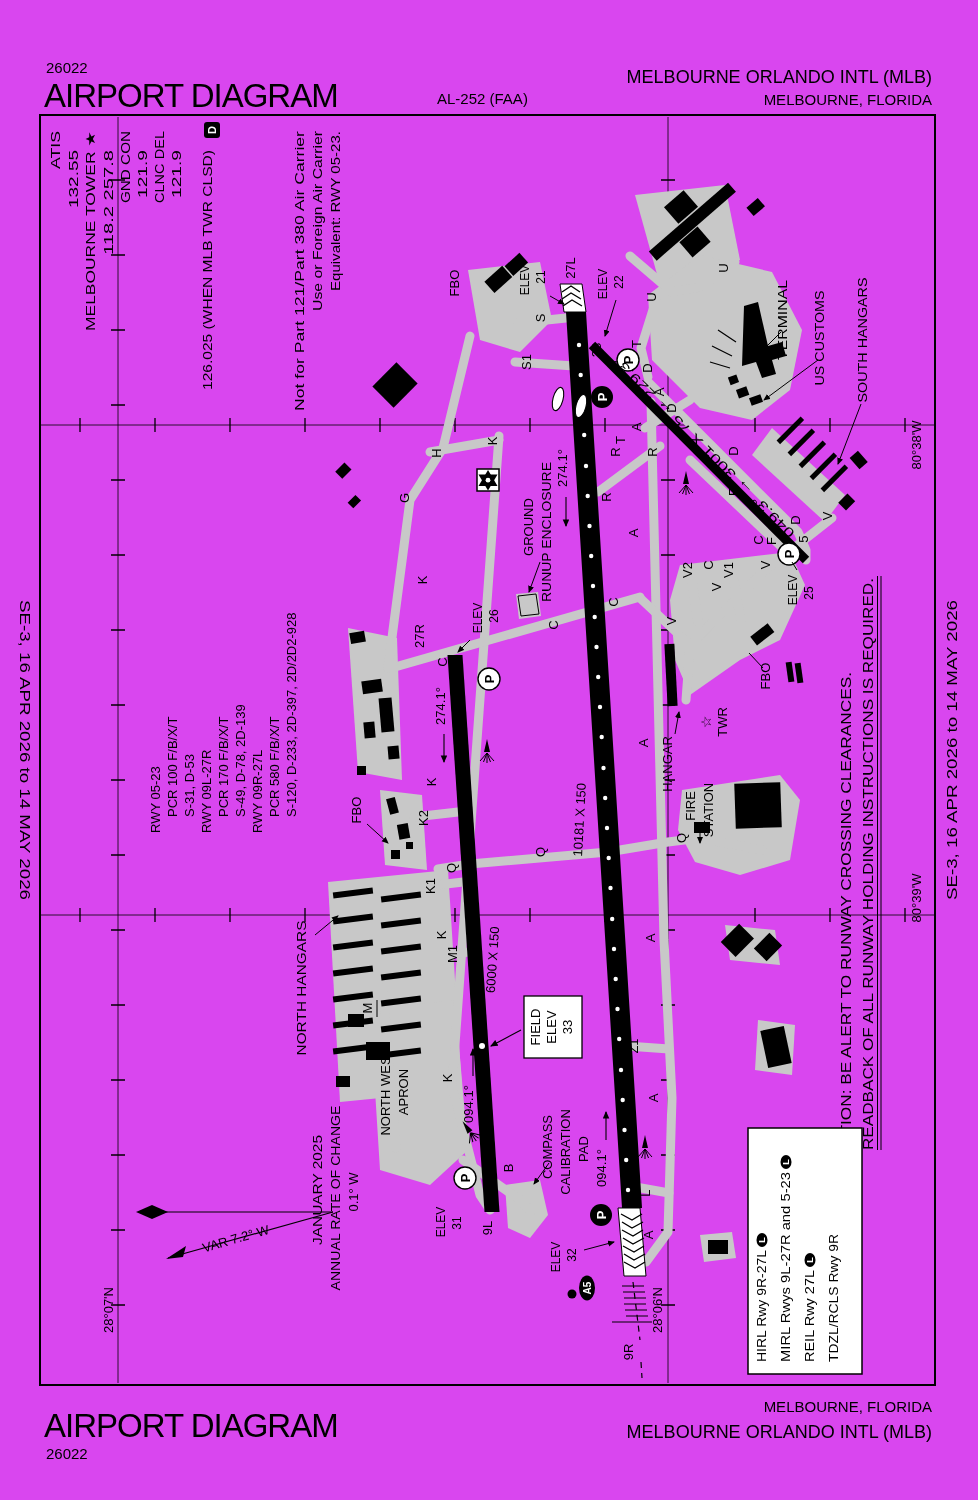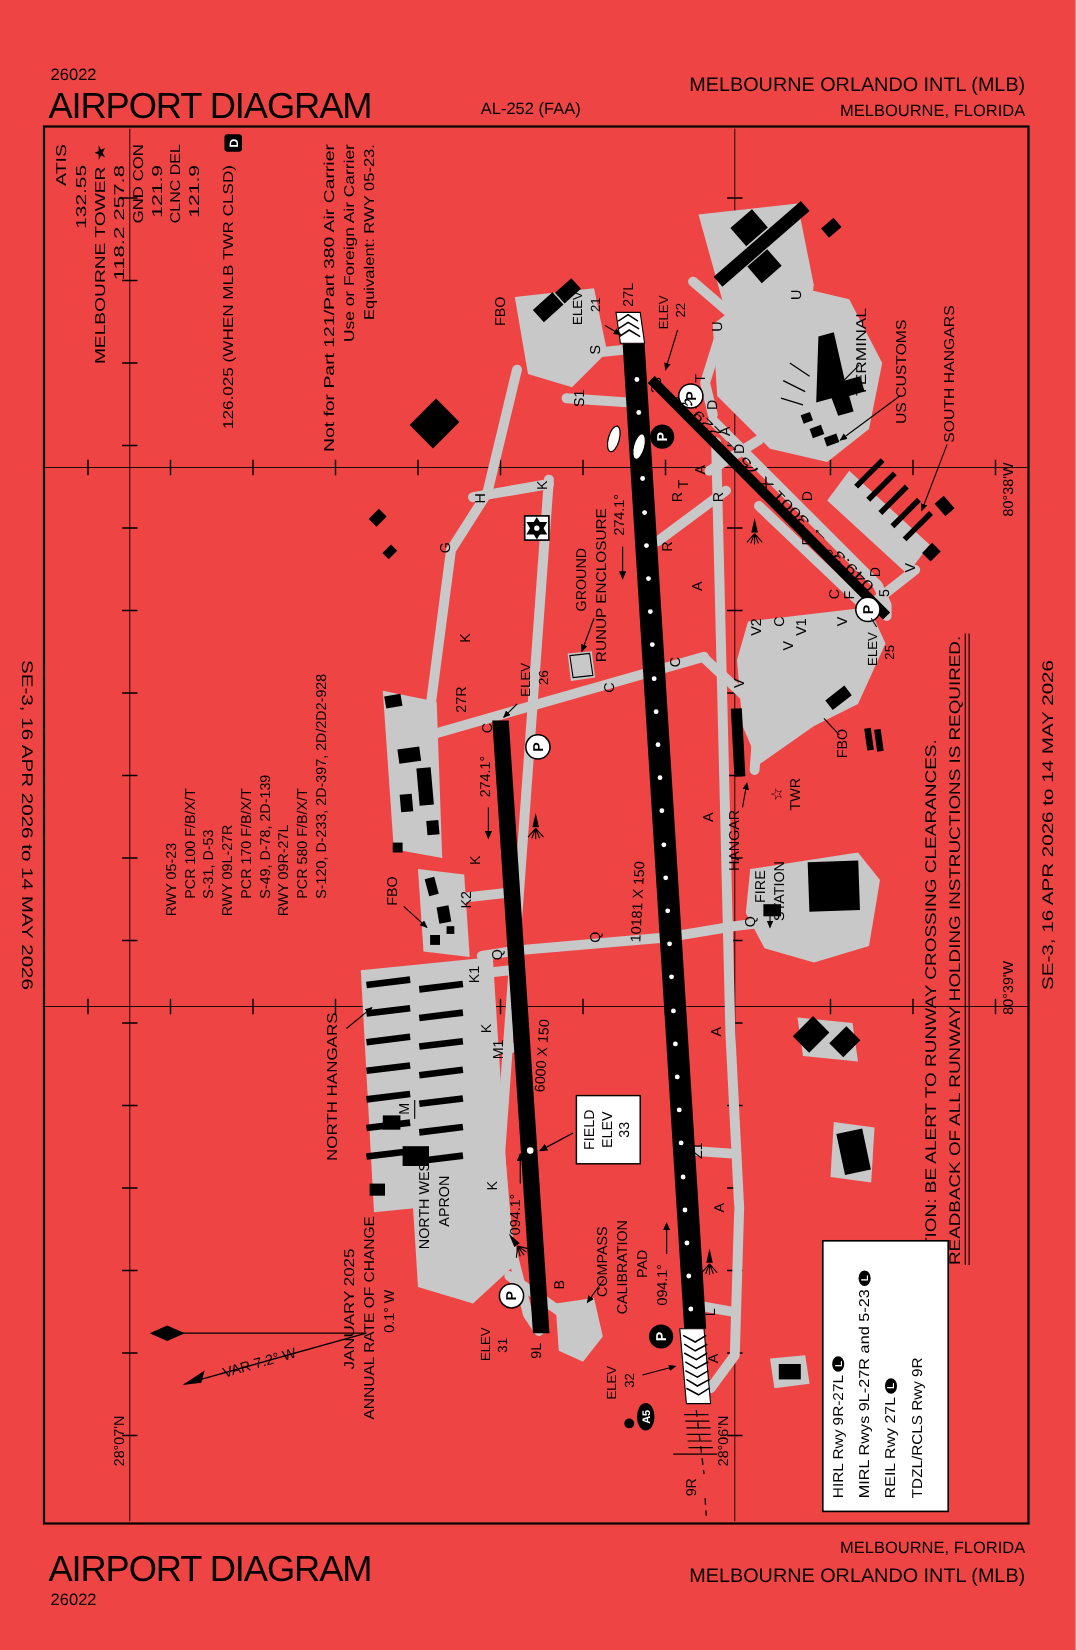--- a/index.html
+++ b/index.html
@@ -1,16 +1,16 @@
 <!DOCTYPE html>
 <html><head>
 <meta charset="utf-8">
 <style>
   html,body{margin:0;padding:0;background:#fff;}
-  .page{width:978px;height:1500px;position:relative;background:#ef4444;}
+  .page{width:978px;height:1500px;position:relative;background:#d946ef;}
   svg text{font-family:"Liberation Sans", sans-serif;fill:#000;}
   .t12{font-size:12px;} .t13{font-size:13px;} .t14{font-size:14px;} .t15{font-size:15px;}
   .t18{font-size:18px;} .t33{font-size:33px;letter-spacing:-1px;}
   .mid{text-anchor:middle;} .end{text-anchor:end;}
   .bld{font-weight:bold;} .wht{fill:#fff;}
   .ln{stroke:#000;fill:none;}
   .gray{fill:#c8c8c8;} .grayln{stroke:#c8c8c8;fill:none;stroke-linecap:round;stroke-linejoin:round;}
   .blk{fill:#000;stroke:none;}
 </style>
 </head>

